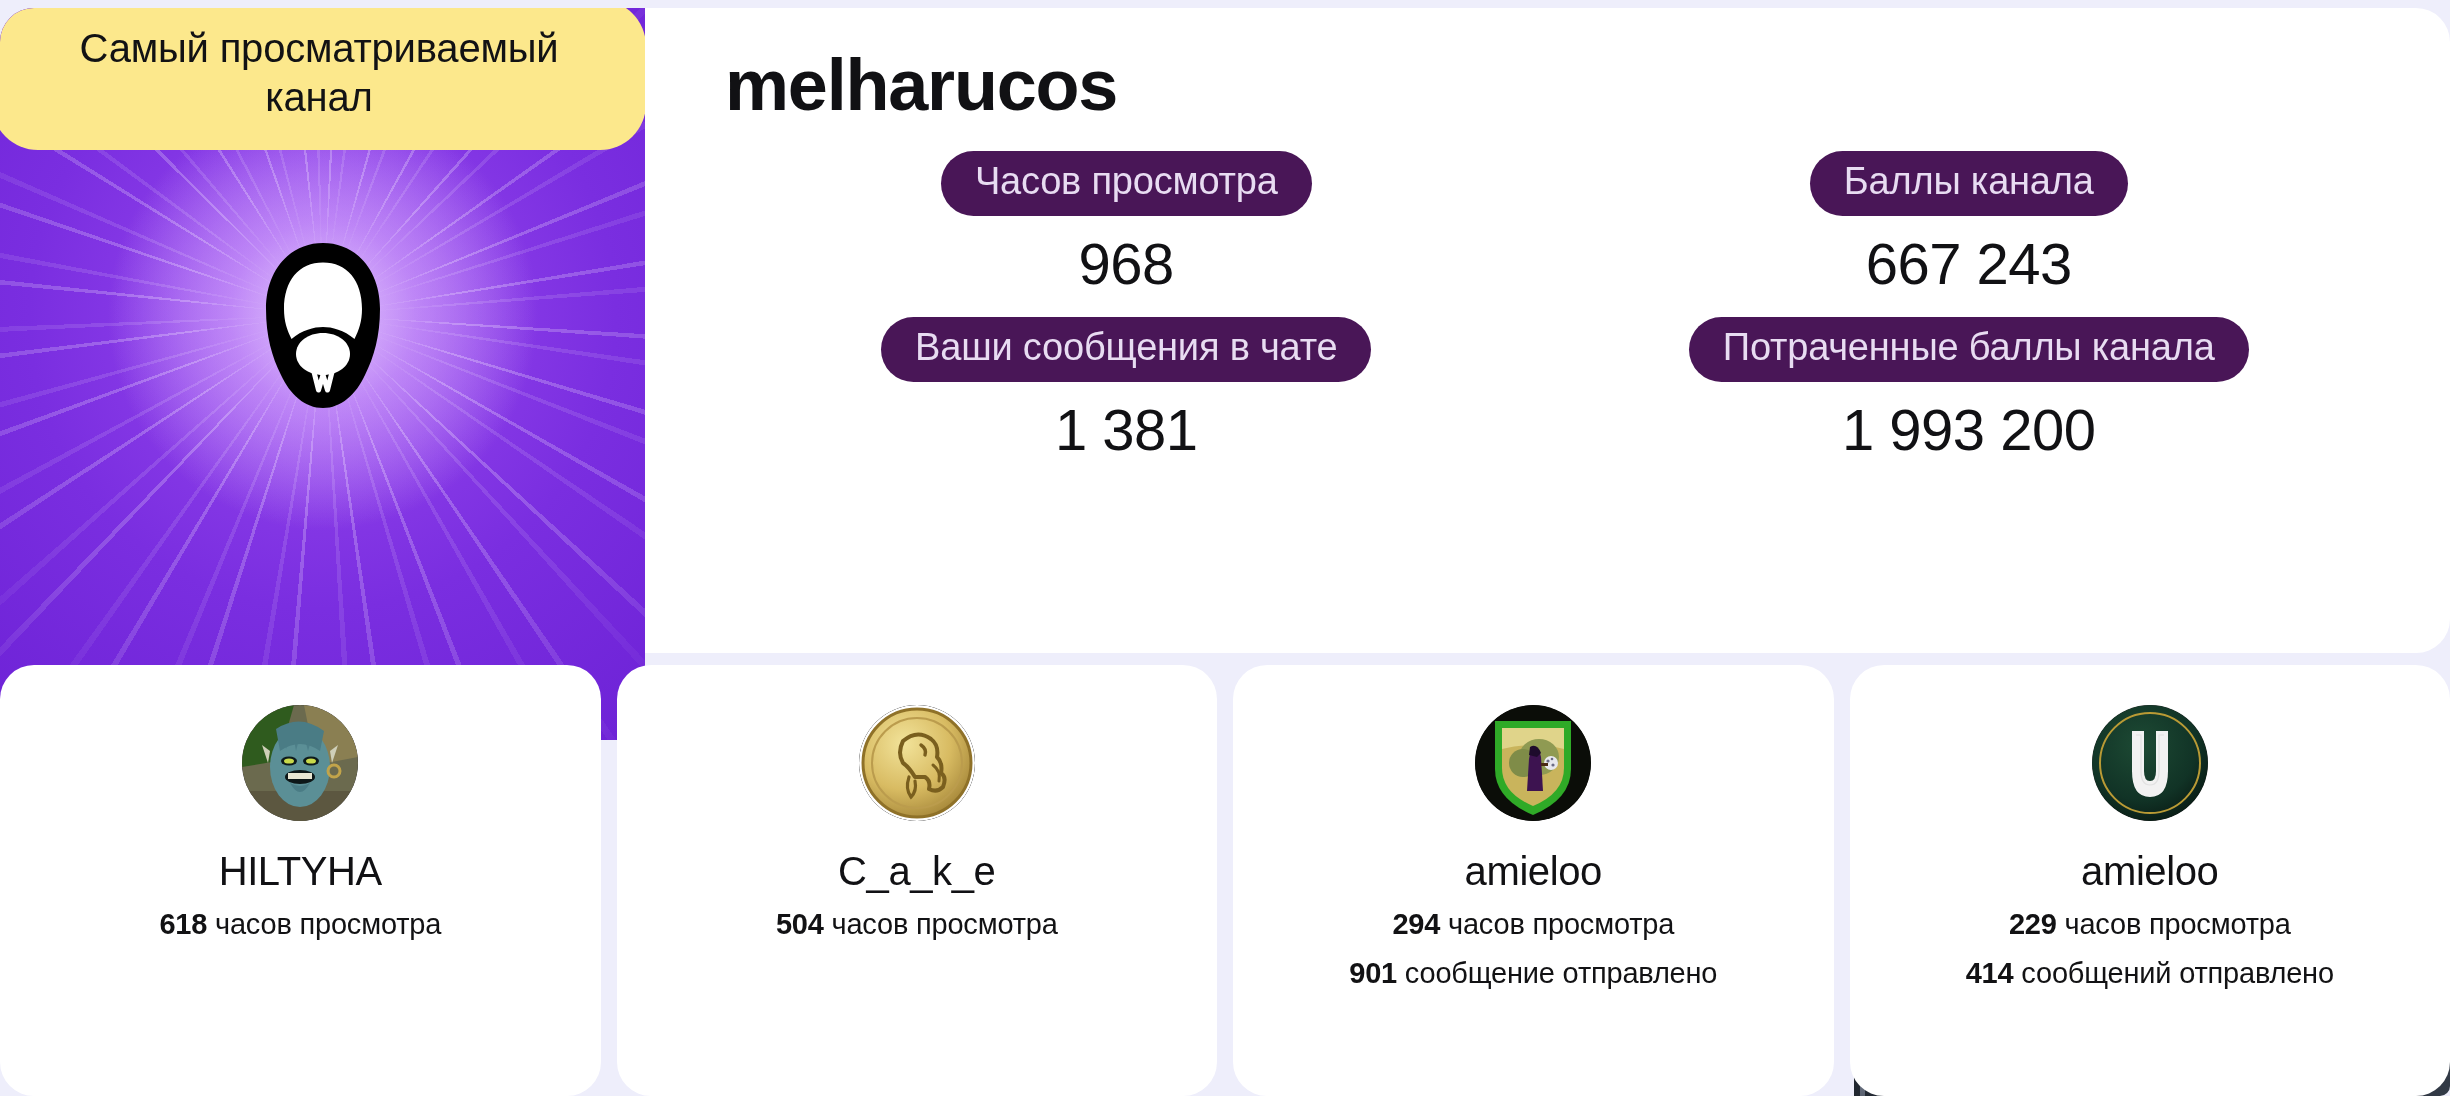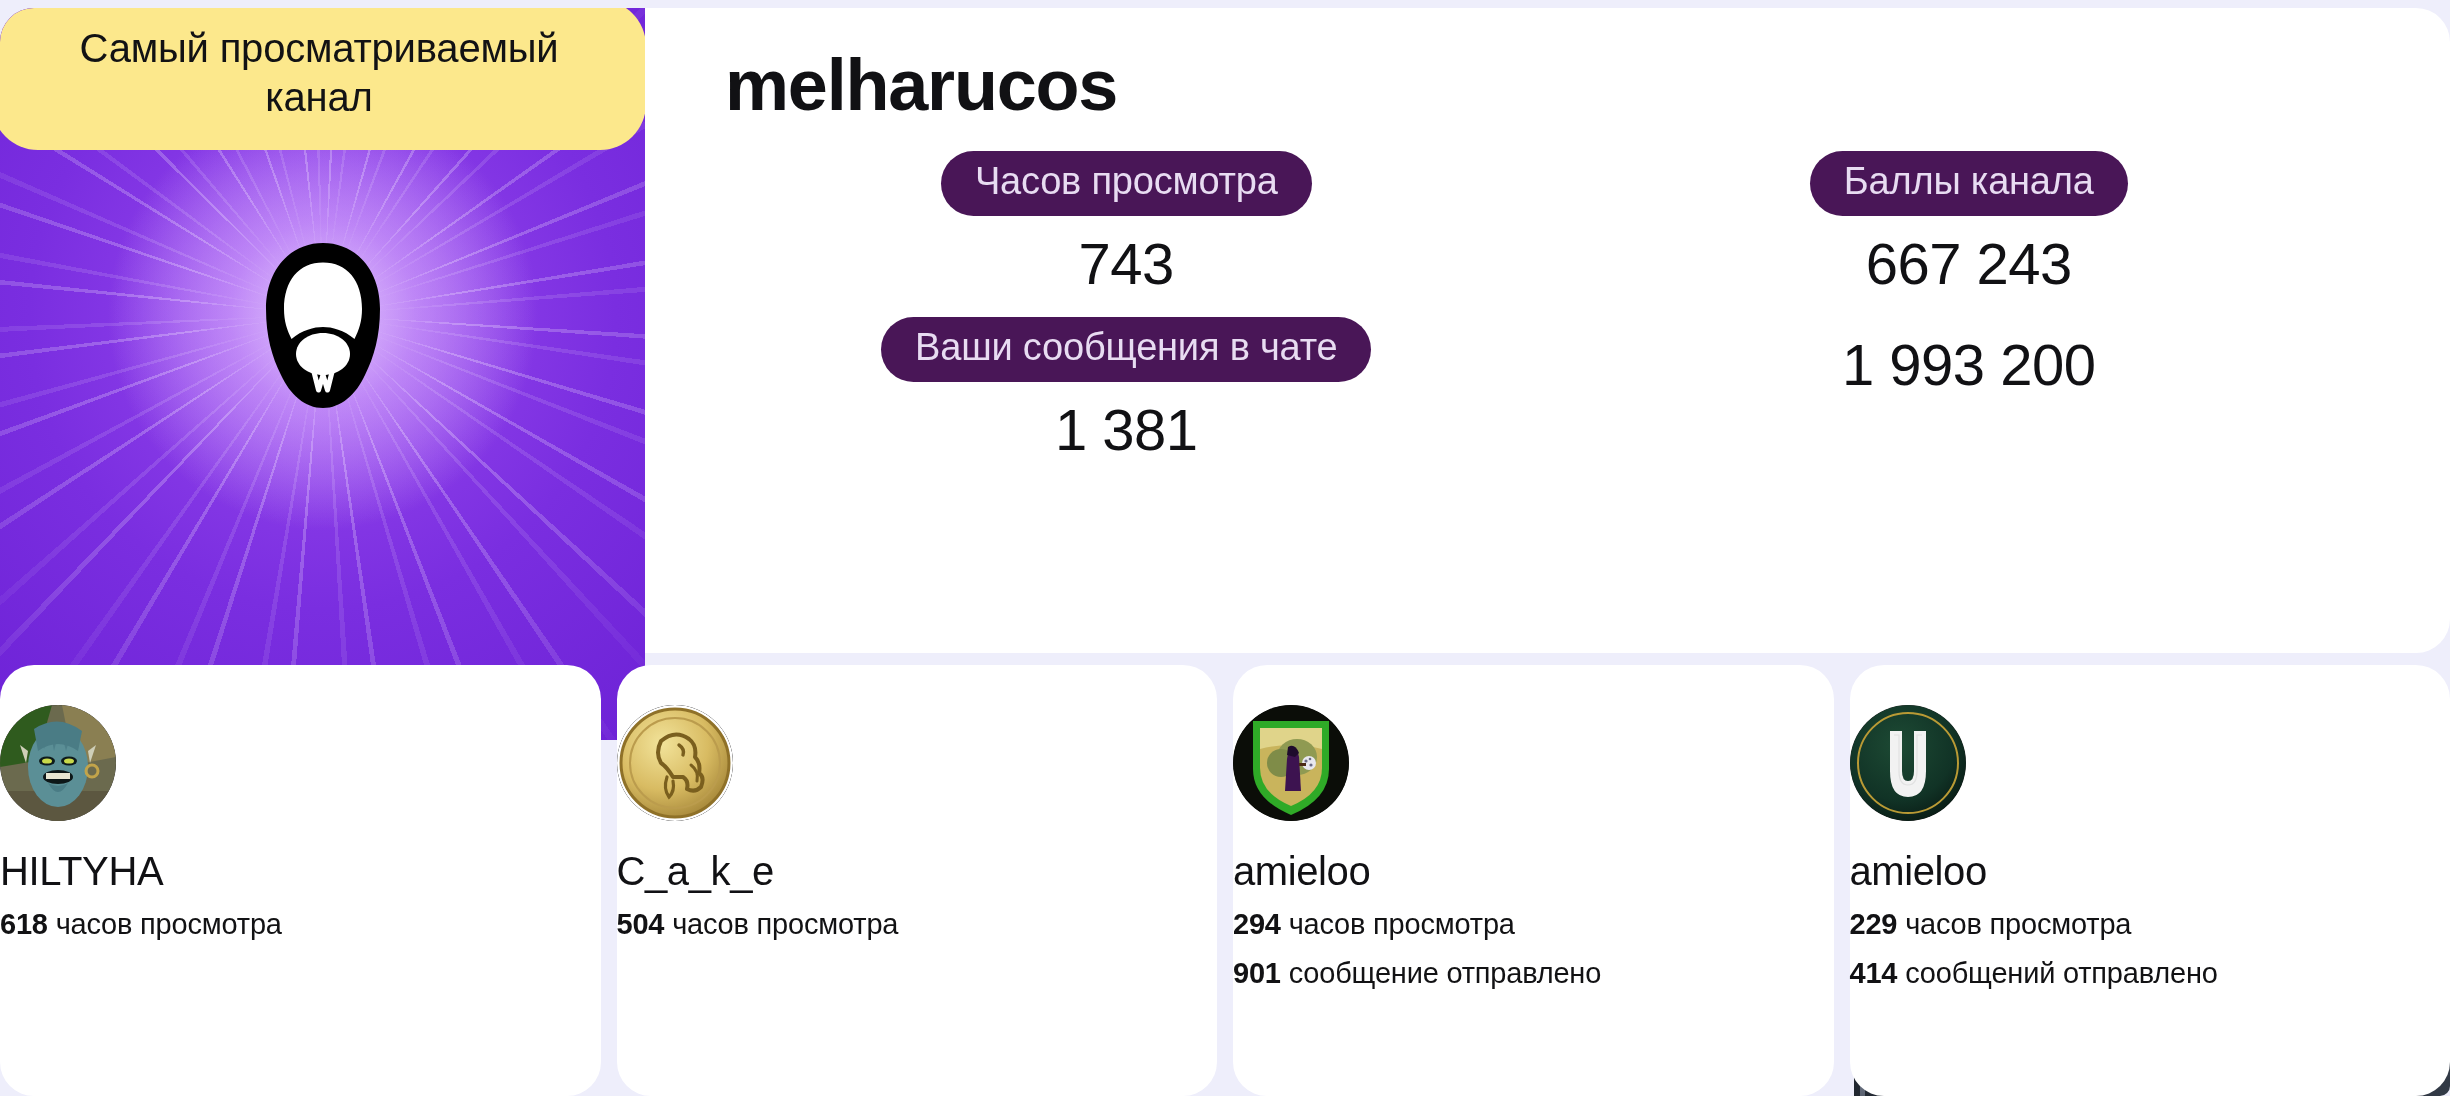--- a/index.html
+++ b/index.html
@@ -168,20 +168,21 @@
     gap: 16px;
     padding: 0;
     box-sizing: border-box;
   }
   .user-card {
     flex: 1 1 0;
     background: #ffffff;
     border-radius: 34px;
     display: flex;
     flex-direction: column;
+    align-items: center;
     padding-top: 40px;
     box-sizing: border-box;
     position: relative;
     z-index: 2;
   }
   .user-card:first-child { border-radius: 34px 34px 34px 34px; }
 
   .user-avatar {
     width: 116px;
     height: 116px;
@@ -265,27 +266,28 @@
       </div>
       <div class="most-watched-badge">Самый просматриваемый канал</div>
     </div>
 
     <div class="stats-panel">
       <div class="channel-name">melharucos</div>
 
       <div class="stats-grid">
         <div class="stats-col">
           <div class="stat-pill">Часов просмотра</div>
-          <div class="stat-value">743</div>
+          <div class="stat-value">968</div>
           <div class="stat-pill">Ваши сообщения в чате</div>
           <div class="stat-value">1 381</div>
         </div>
         <div class="stats-col">
           <div class="stat-pill">Баллы канала</div>
           <div class="stat-value">667 243</div>
+          <div class="stat-pill">Потраченные баллы канала</div>
           <div class="stat-value">1 993 200</div>
         </div>
       </div>
     </div>
   </div>
 
   <div class="peek-image">
     <div class="peek-edge"></div>
     <div class="peek-glow"></div>
   </div>

